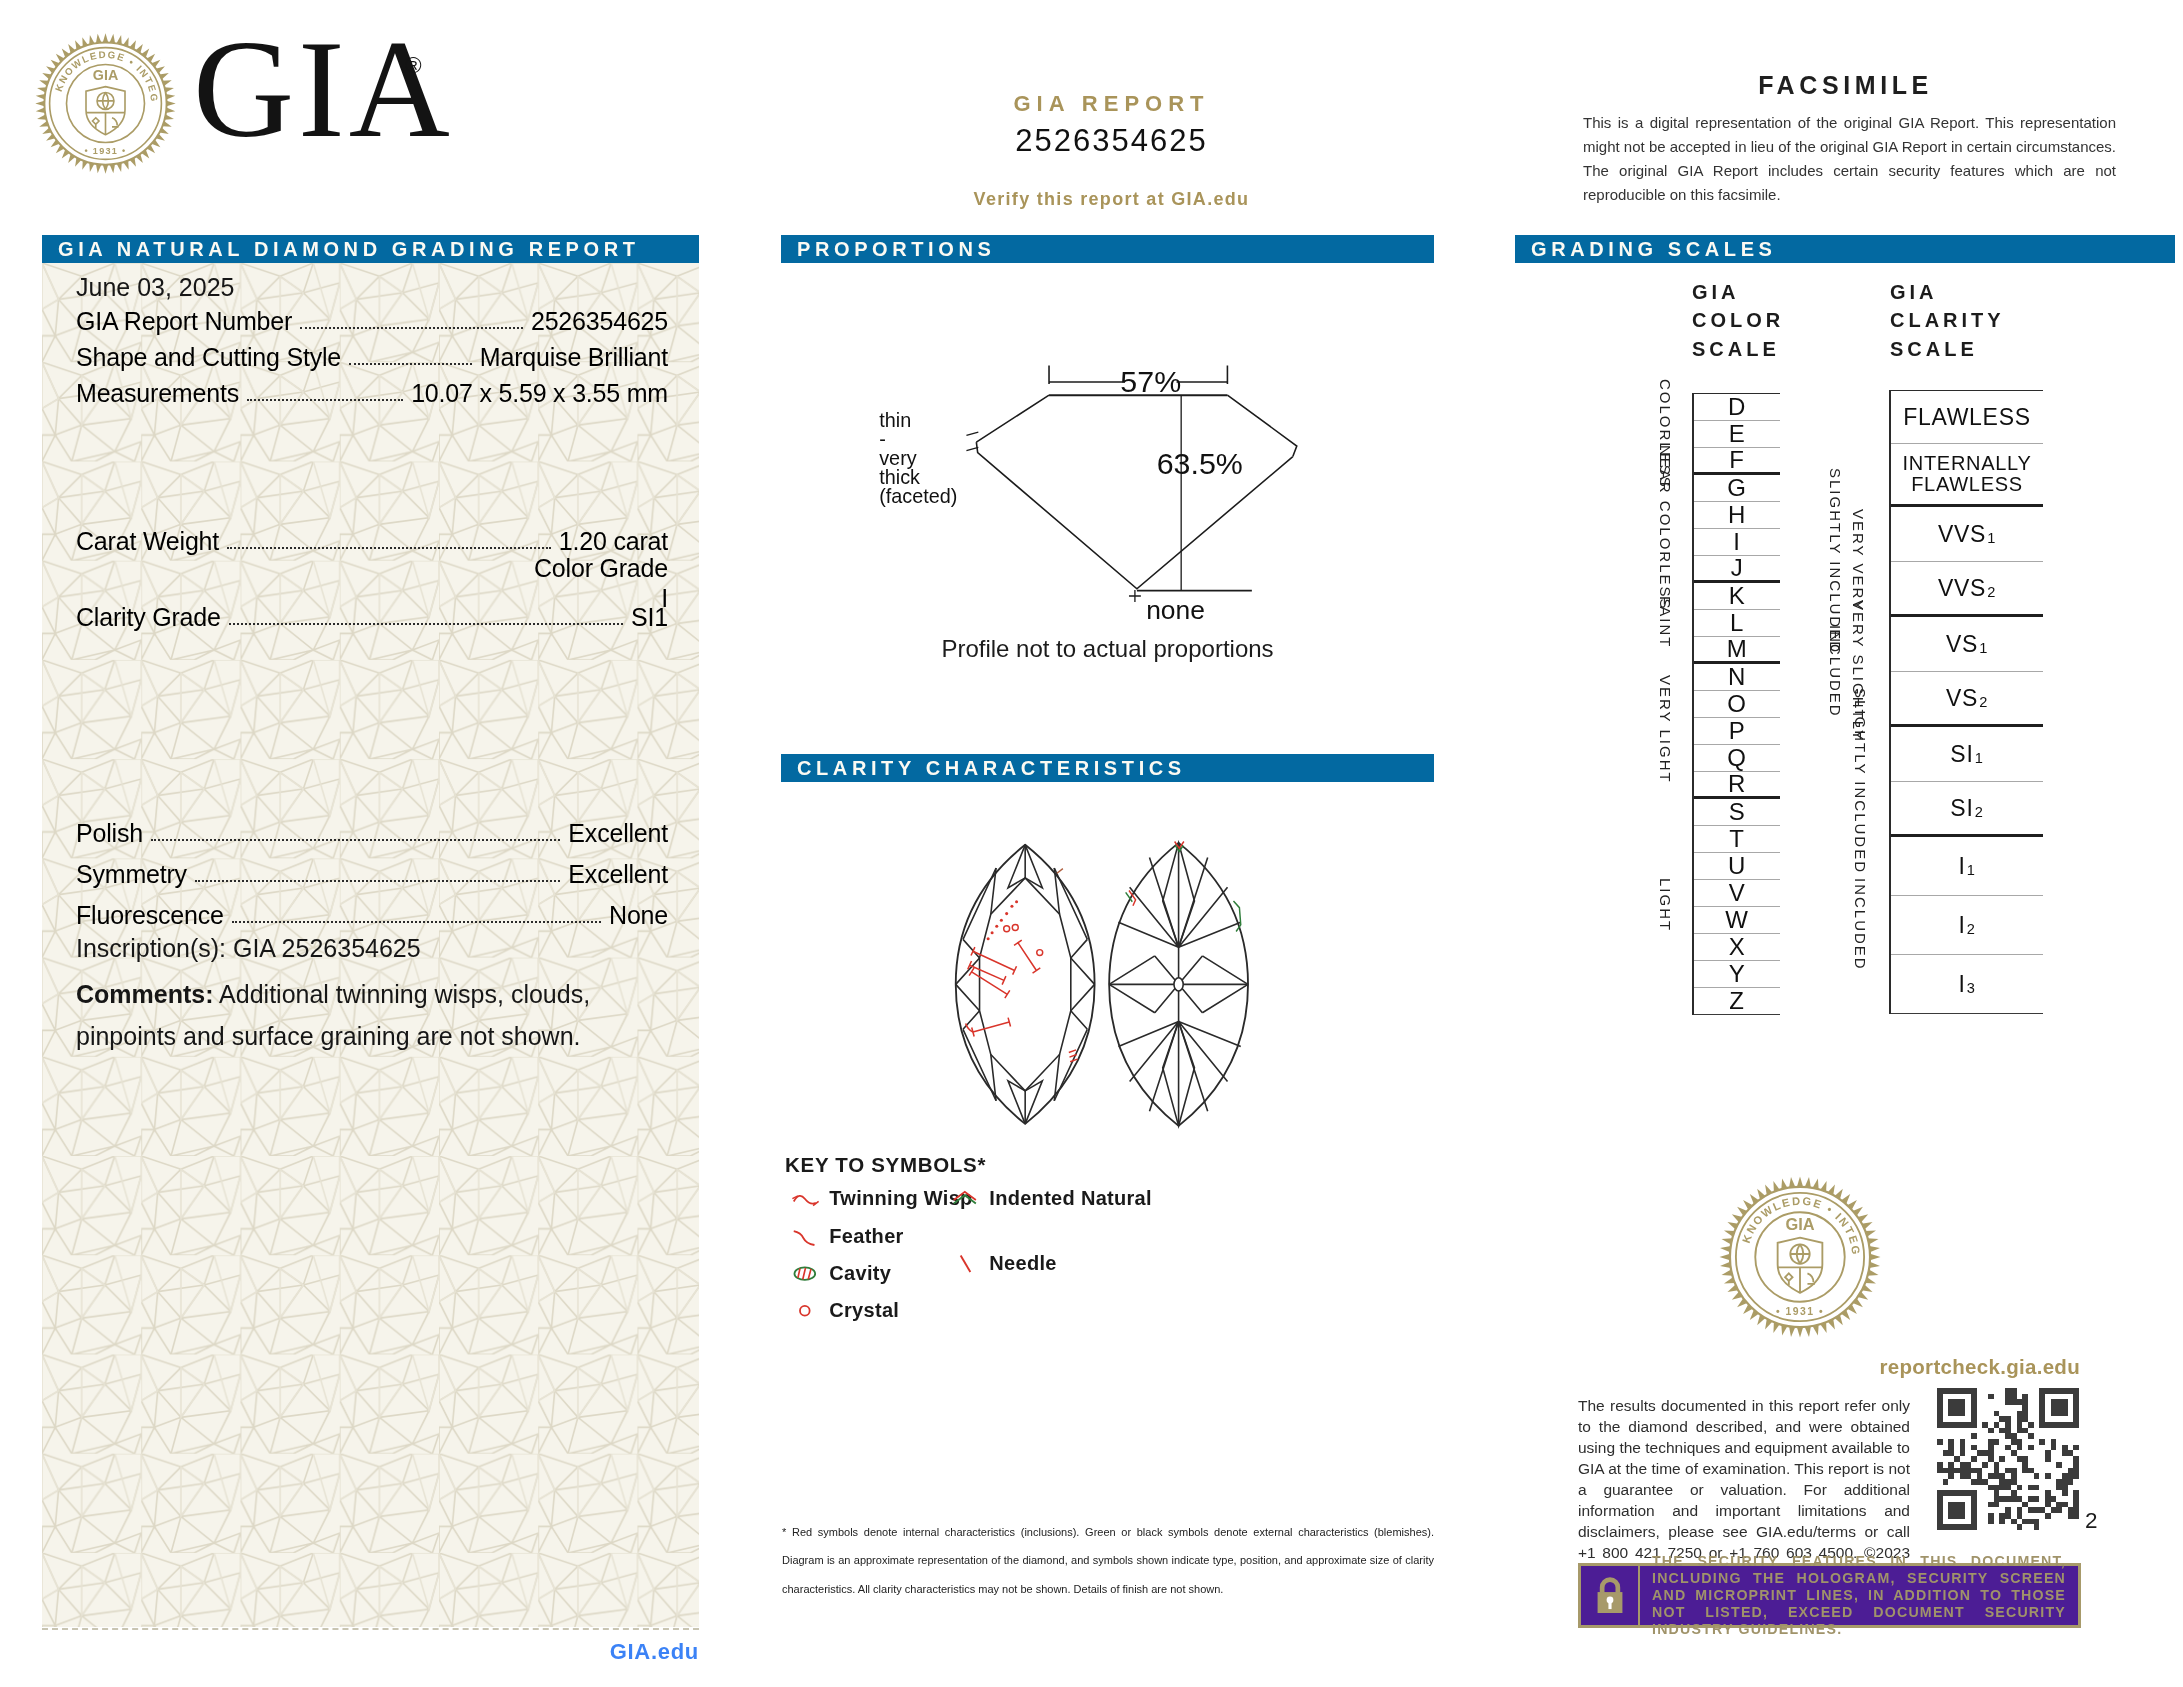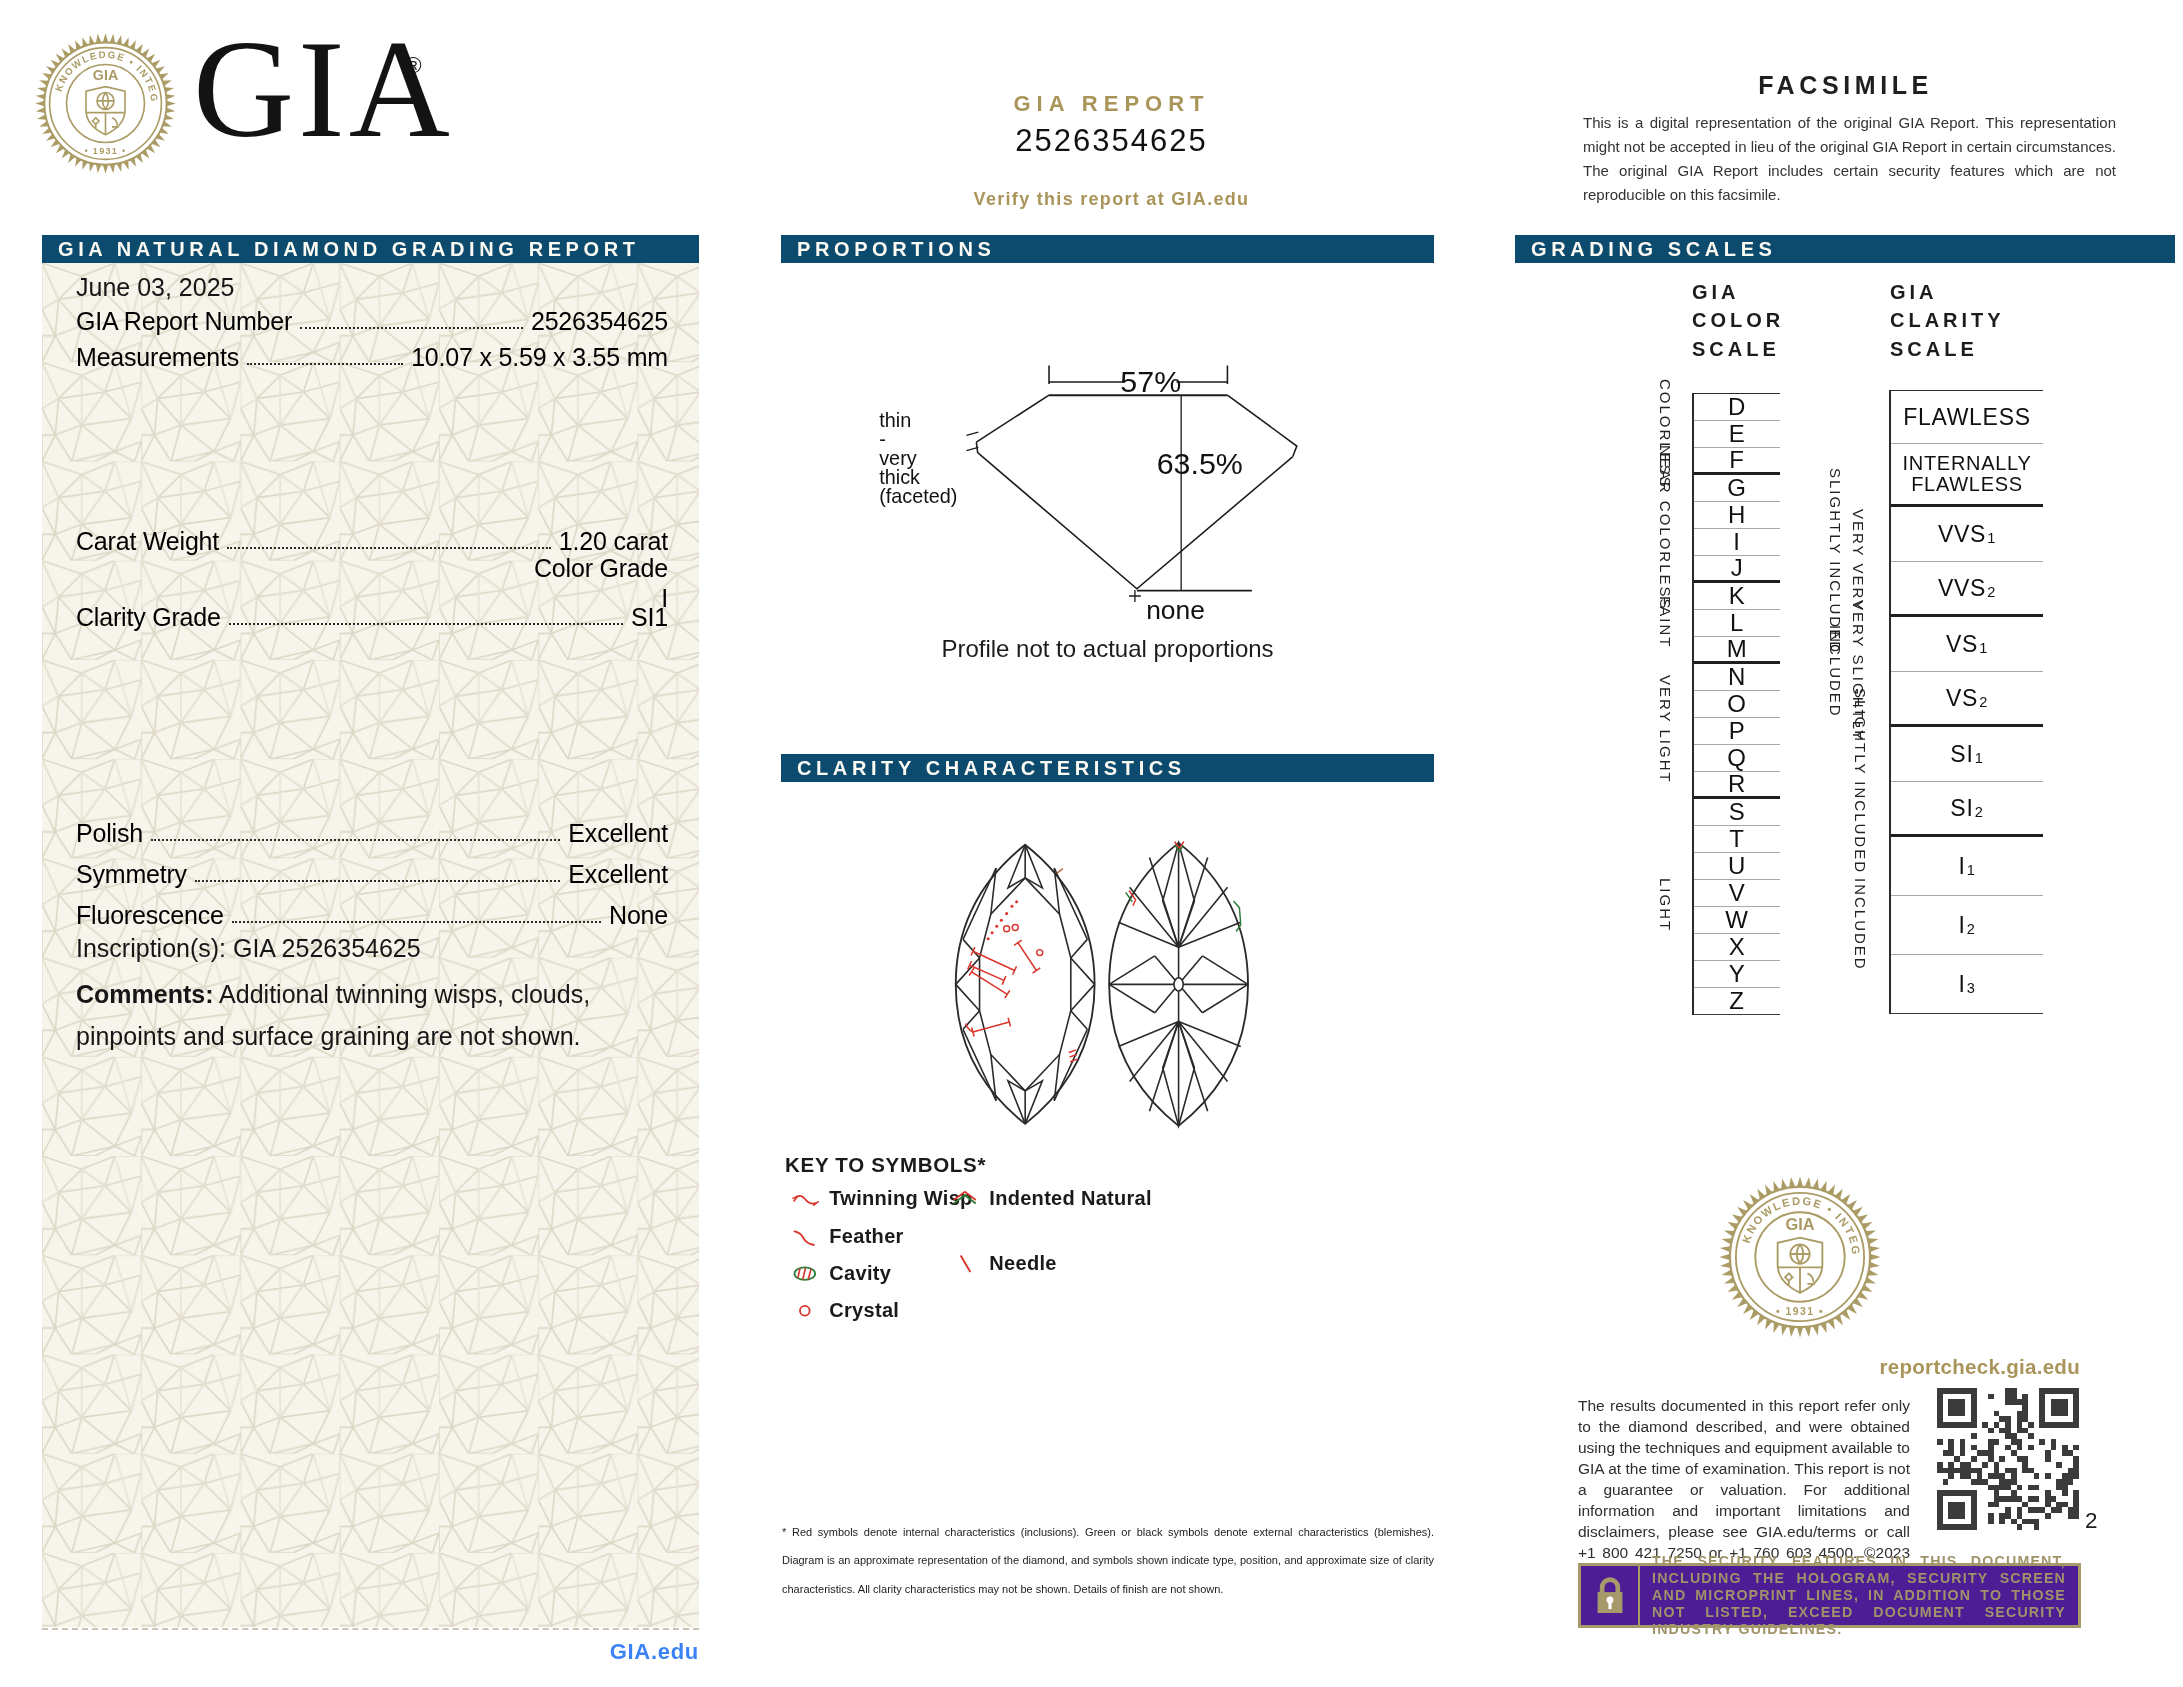--- a/index.html
+++ b/index.html
@@ -1,21 +1,21 @@
 <!DOCTYPE html>
 <html style="font-size:10.6px"><head>
 <meta charset="utf-8">
 <style>
   html,body{margin:0;padding:0;background:#ffffff;}
   .page{position:relative;width:2183px;height:1687px;background:#ffffff;overflow:hidden;
         font-family:"Liberation Sans", sans-serif;color:#1a1a1a;}
   .abs{position:absolute;}
 
   
-  .bar{position:absolute;height:28px;background:#0c4a6e;color:#fbfaf3;
+  .bar{position:absolute;height:28px;background:#0369a1;color:#fbfaf3;
        font-size:20px;font-weight:700;letter-spacing:4.6px;line-height:29px;
        padding-left:16px;box-sizing:border-box;}
 
   
   .wordmark{position:absolute;left:193px;top:18.5px;font-family:"Liberation Serif", serif;
             font-size:140px;font-weight:500;letter-spacing:4px;color:#131313;line-height:1;}
   .regmark{position:absolute;left:405px;top:53px;font-size:22.5px;color:#131313;}
   .report-label{position:absolute;left:847px;top:91px;width:529px;text-align:center;
                 color:#a9945a;font-size:22px;font-weight:600;letter-spacing:6px;}
   .report-number{position:absolute;left:847px;top:123px;width:529px;text-align:center;
@@ -202,20 +202,25 @@
     <rect width="993" height="2062" fill="url(#guilloche)"></rect>
   </svg>
   <div class="microprint"></div>
 
   <div class="date-line">June 03, 2025</div>
   <div id="rows-info" class="ledger" style="top:299px">
       <div class="ledger-row" style="height: 36px;">
         <span class="lbl">GIA Report Number</span>
         <span class="dots"></span>
         <span class="val">2526354625</span>
+      </div>
+      <div class="ledger-row" style="height: 36px;">
+        <span class="lbl">Shape and Cutting Style</span>
+        <span class="dots"></span>
+        <span class="val">Marquise Brilliant</span>
       </div>
       <div class="ledger-row" style="height: 36px;">
         <span class="lbl">Measurements</span>
         <span class="dots"></span>
         <span class="val">10.07 x 5.59 x 3.55 mm</span>
       </div>
     </div>
   <div id="rows-results" class="ledger" style="top:517px">
       <div class="ledger-row" style="height: 38px;">
         <span class="lbl">Carat Weight</span>

